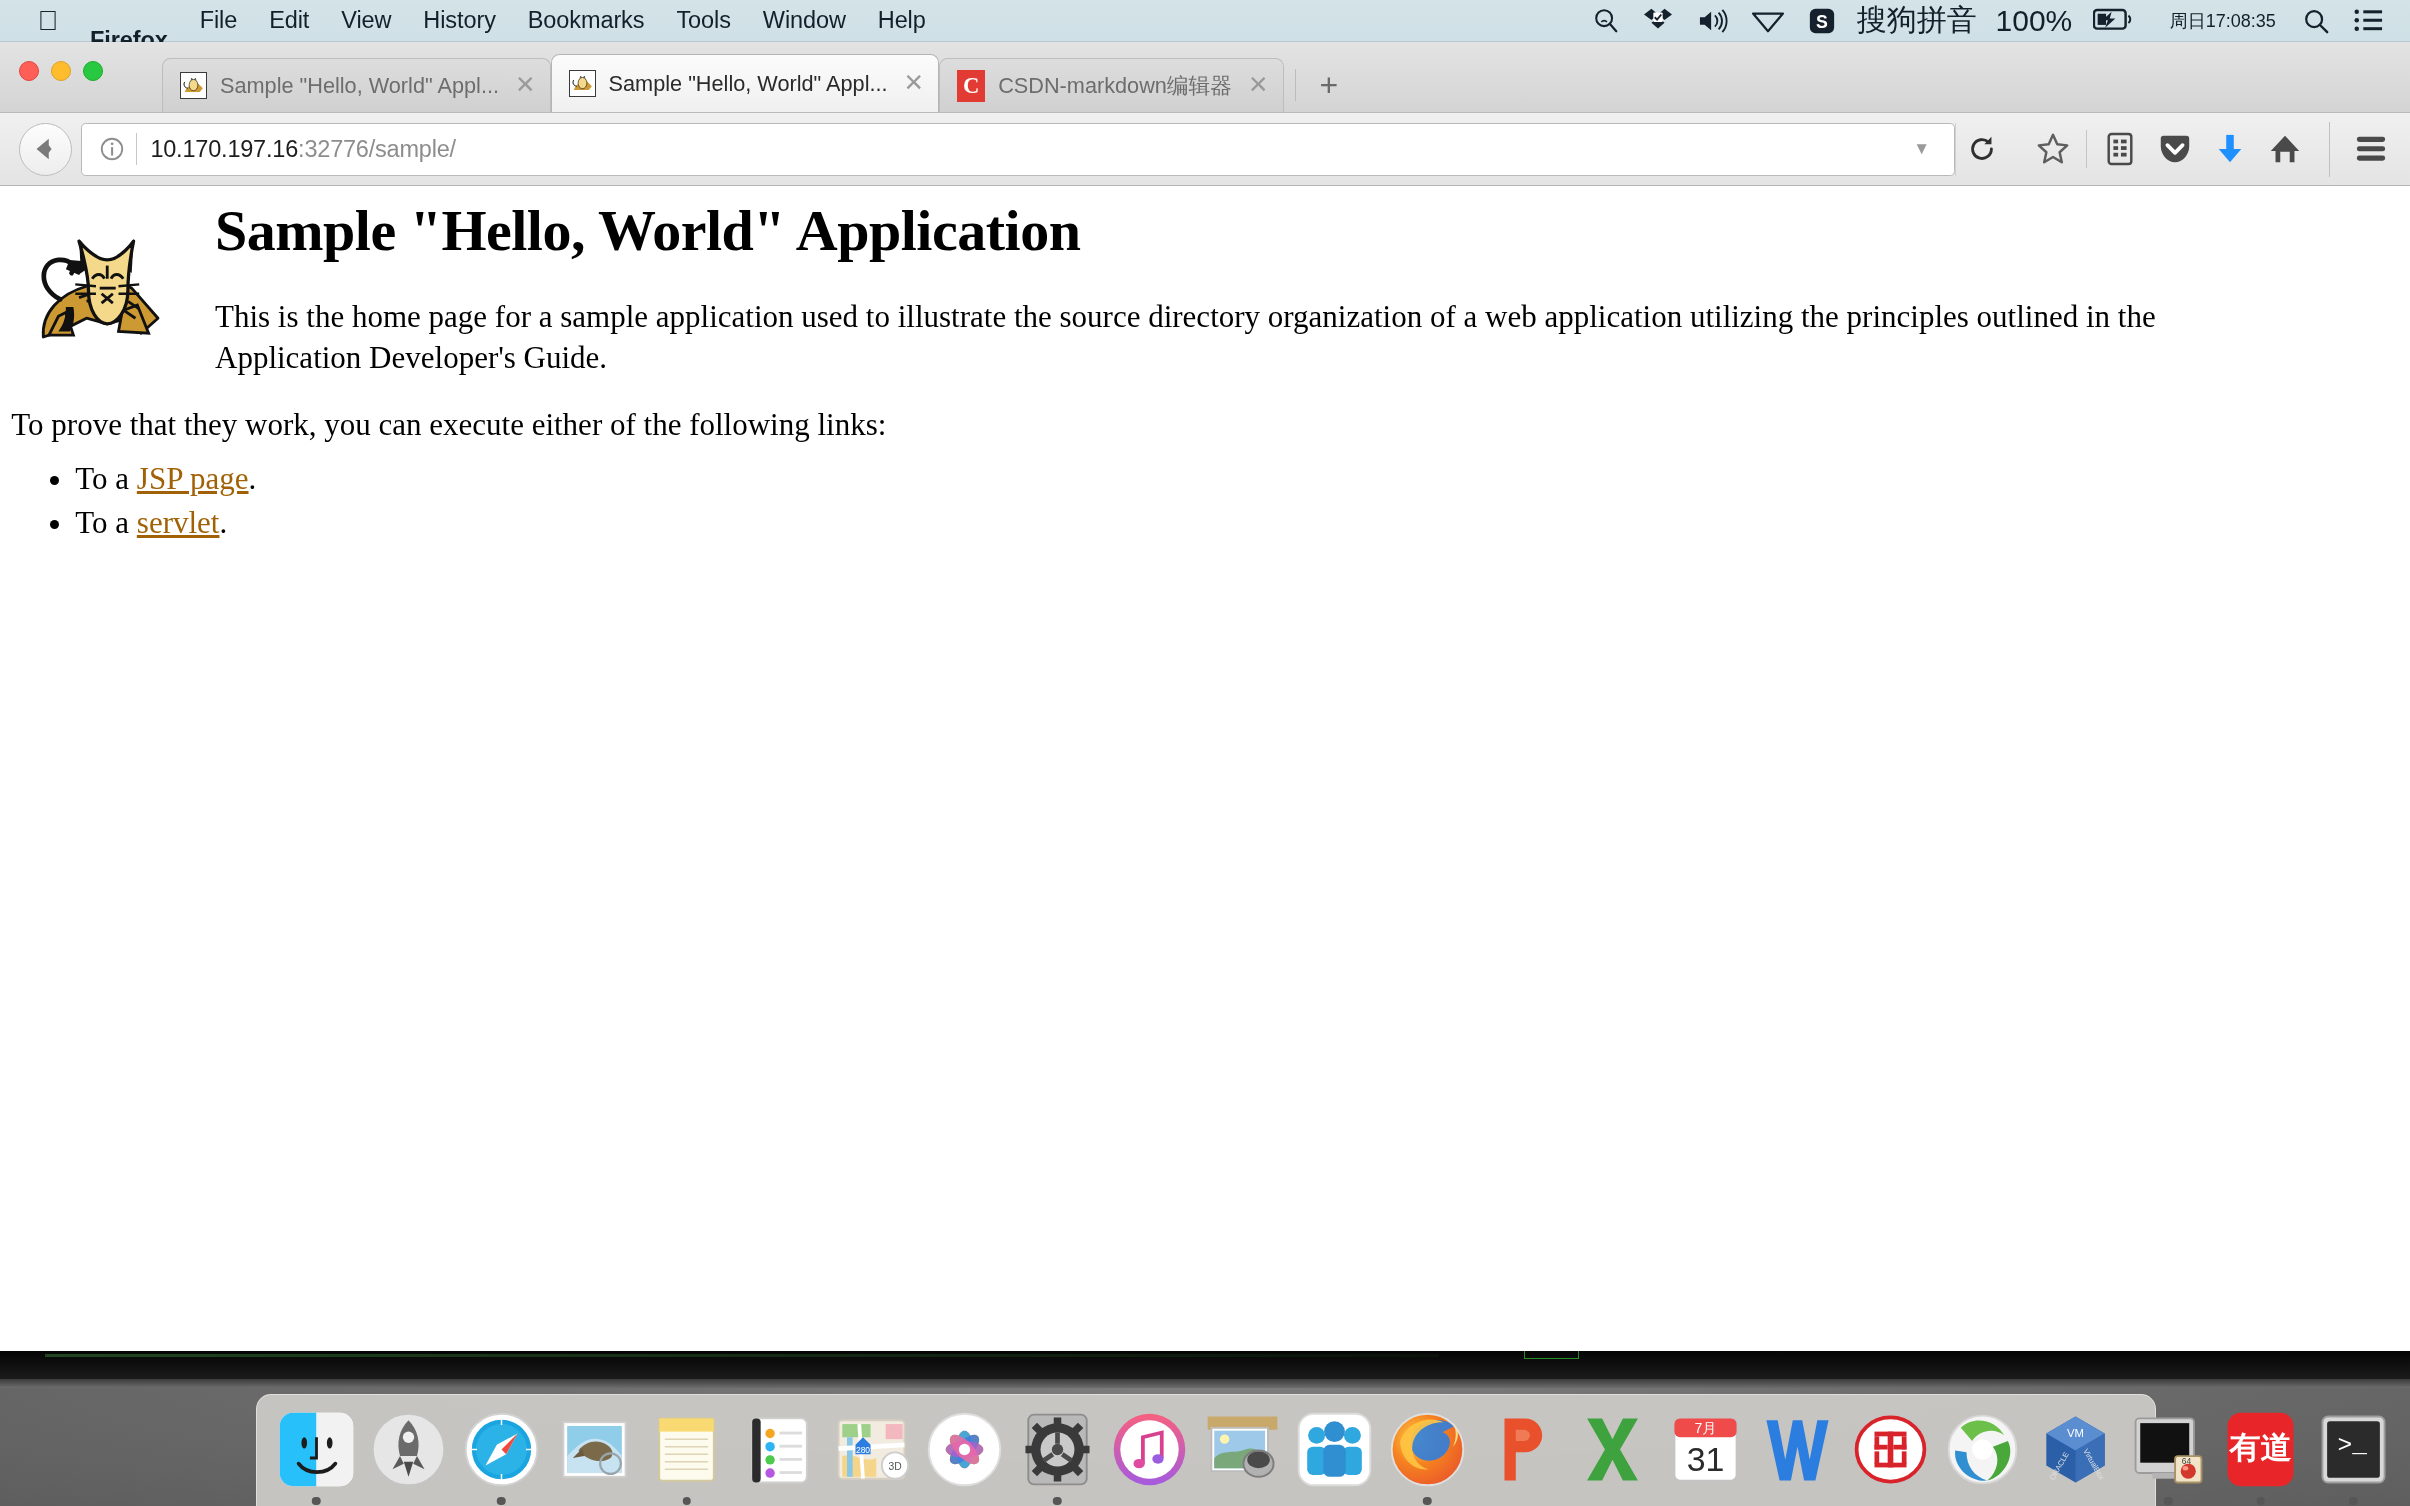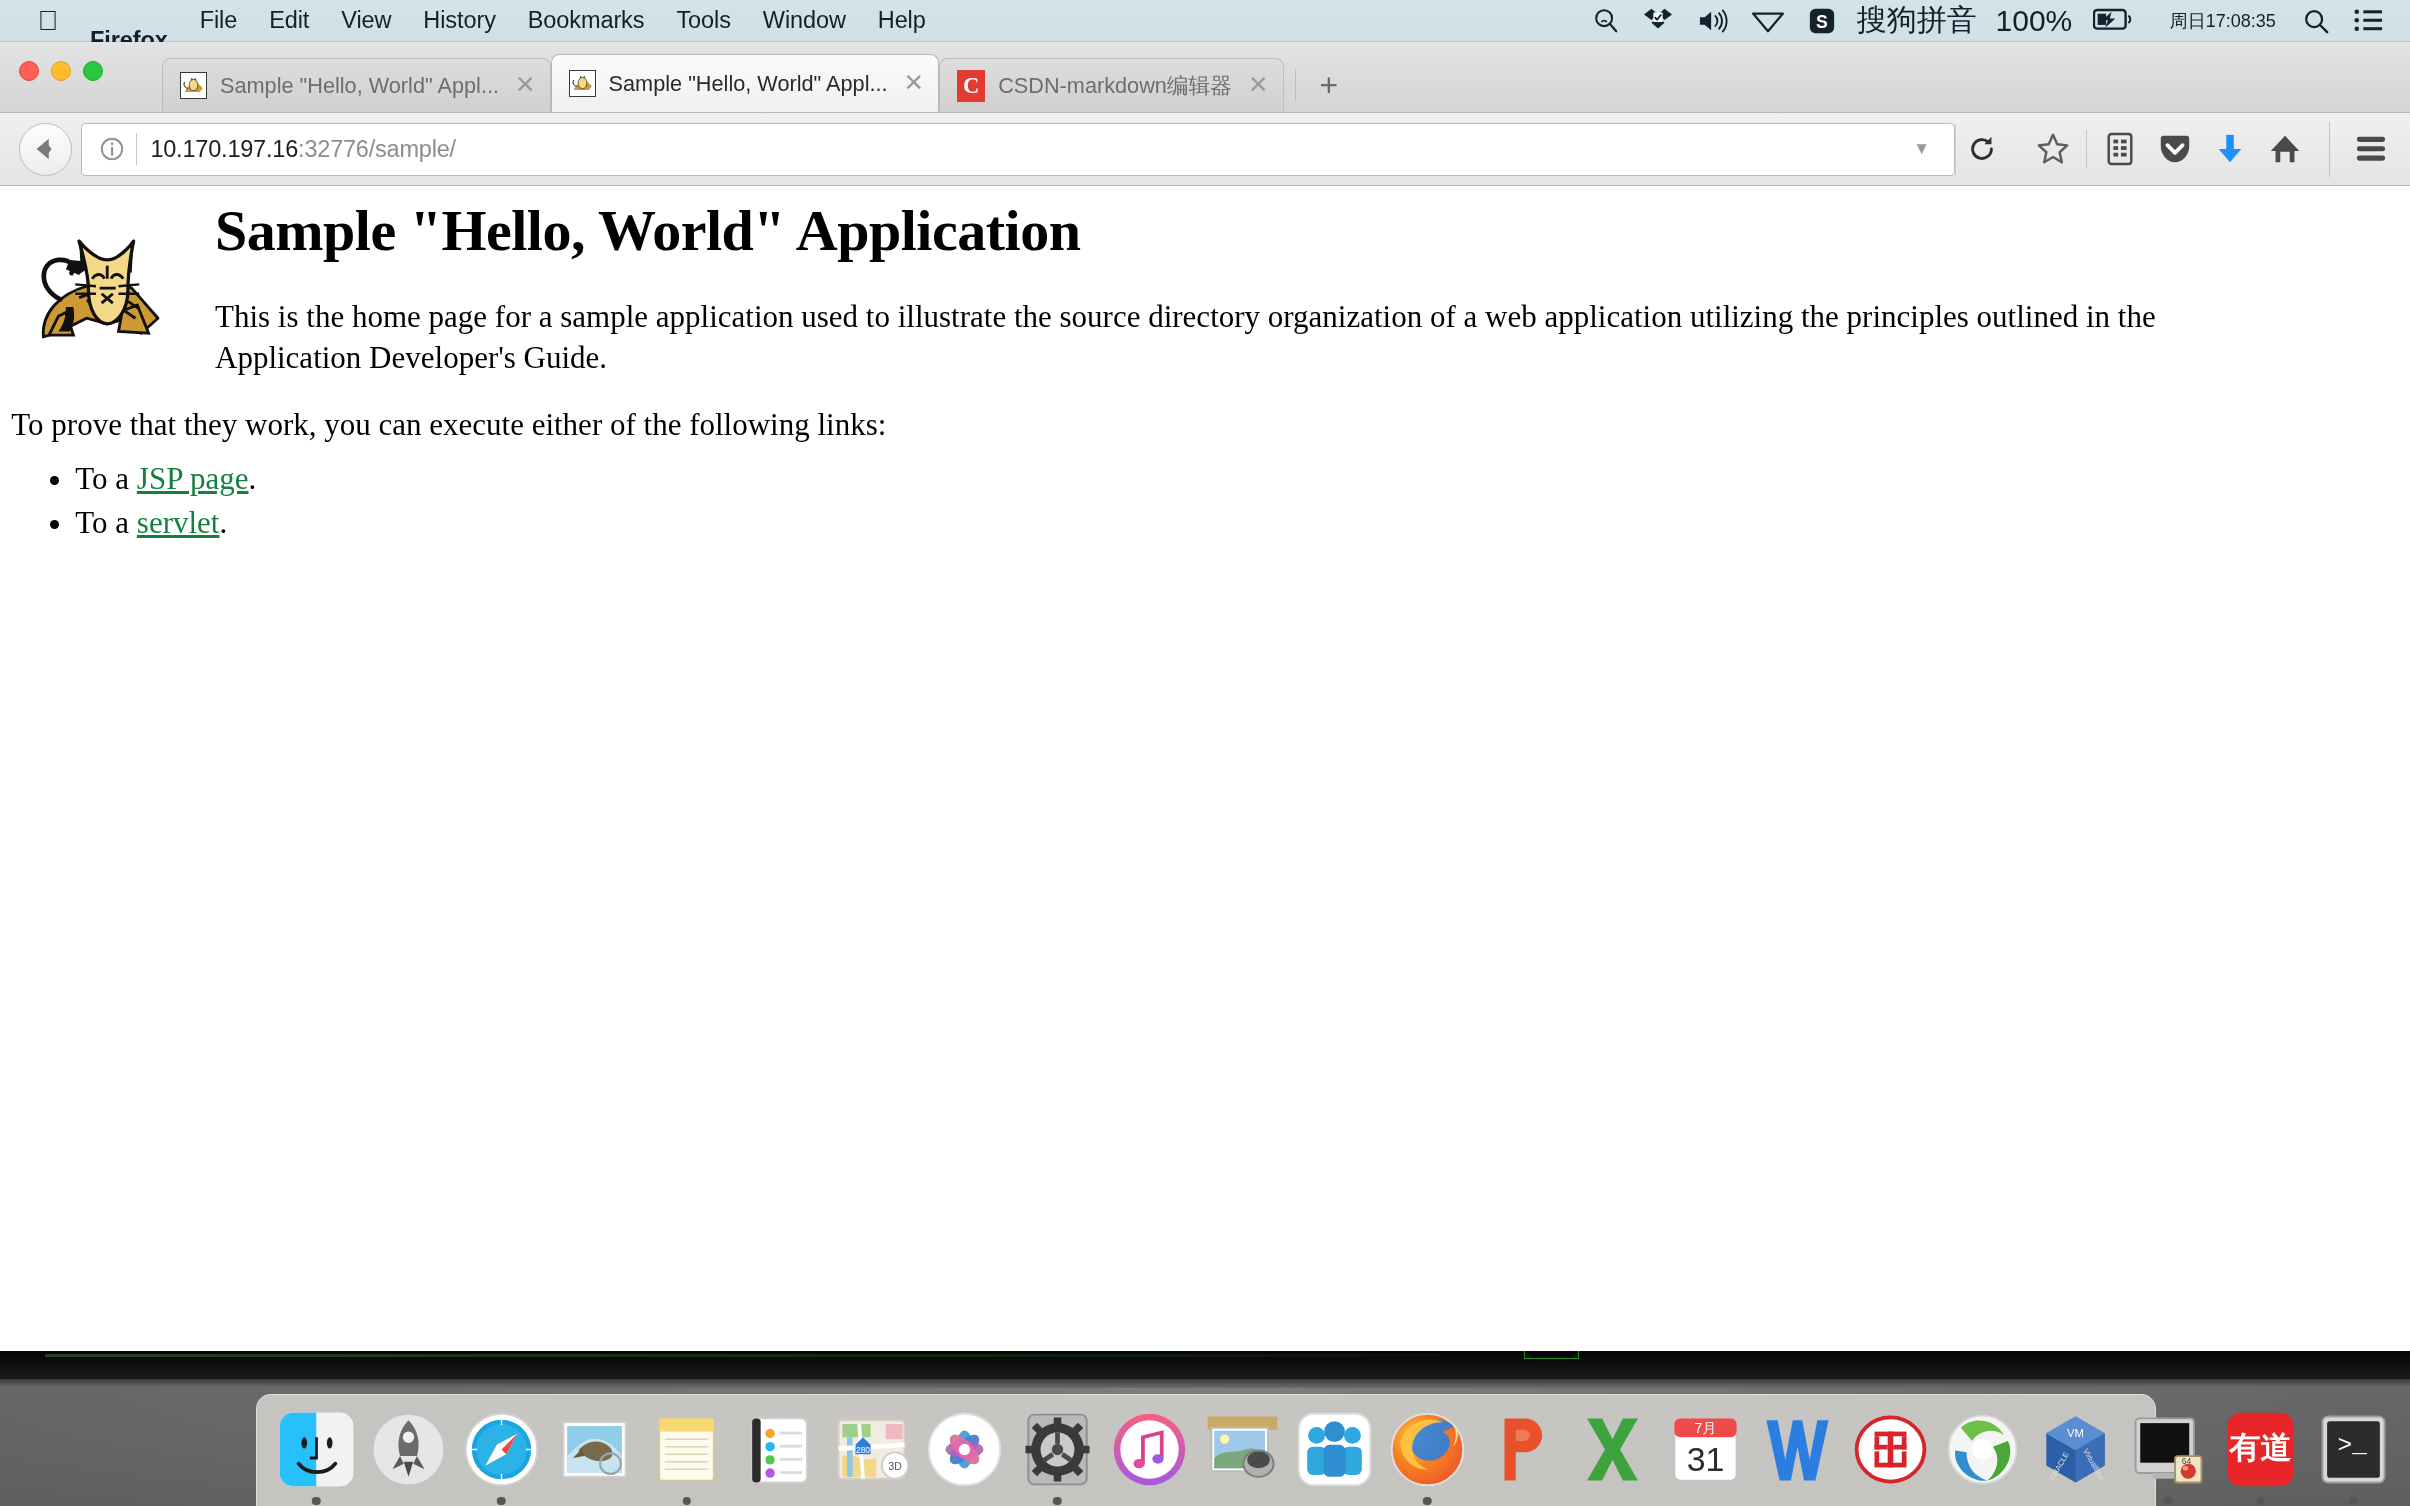--- a/index.html
+++ b/index.html
@@ -193,21 +193,21 @@
     font-family: "Liberation Serif", serif;
     font-size: 31px; color: #000000;
   }
   .page-list {
     position: absolute; left: 11.3px; top: 271px;
     font-family: "Liberation Serif", serif;
     font-size: 31px; color: #000000;
     list-style: disc; padding-left: 64px;
   }
   .page-list li { line-height: 1.42; }
-  .page-list a { color: #15803d; text-decoration: underline; }
+  .page-list a { color: #a16207; text-decoration: underline; }
 
   
   #bezel {
     position: absolute; left: 0; top: 1351px;
     width: 2411px; height: 28px;
     background: linear-gradient(180deg, #050505 0%, #111111 55%, #1b1b1b 100%);
   }
   #bezel .glint {
     position: absolute; left: 45px; top: 2.8px; width: 1394px; height: 2.8px;
     background: linear-gradient(90deg, rgba(40,90,40,0.75), rgba(15,40,15,0.3));

